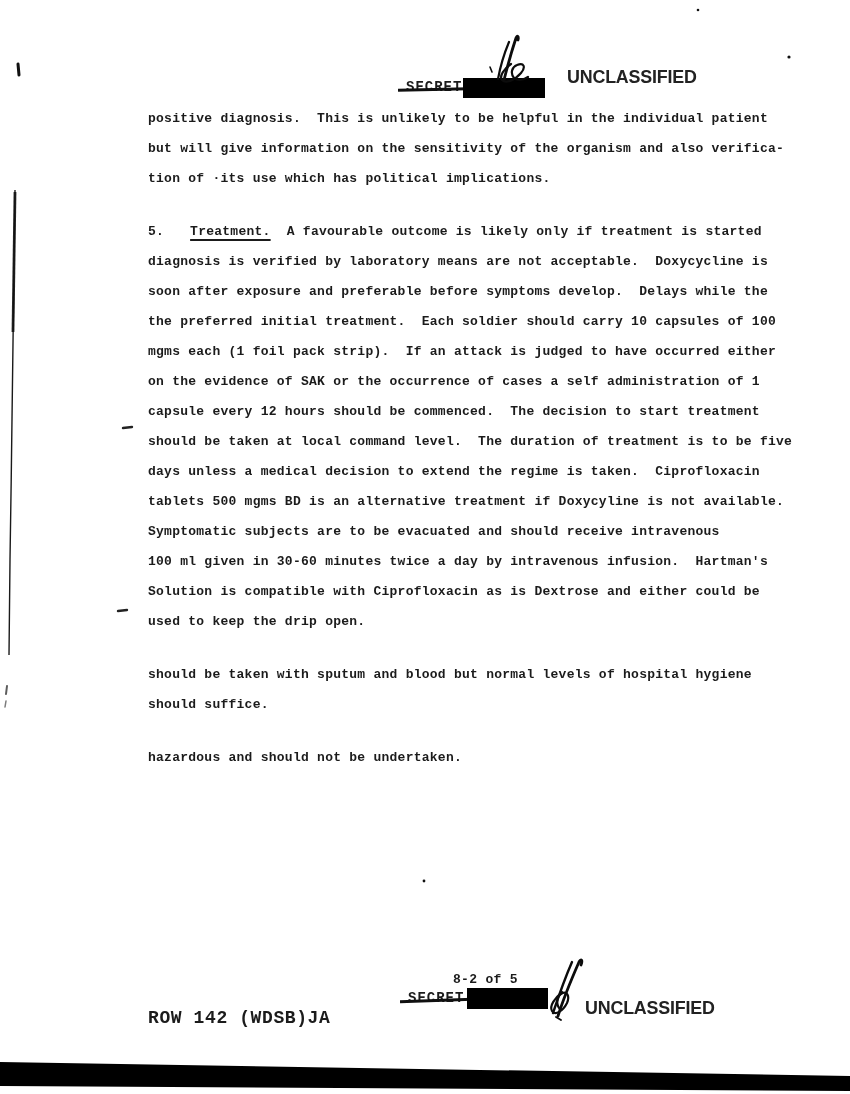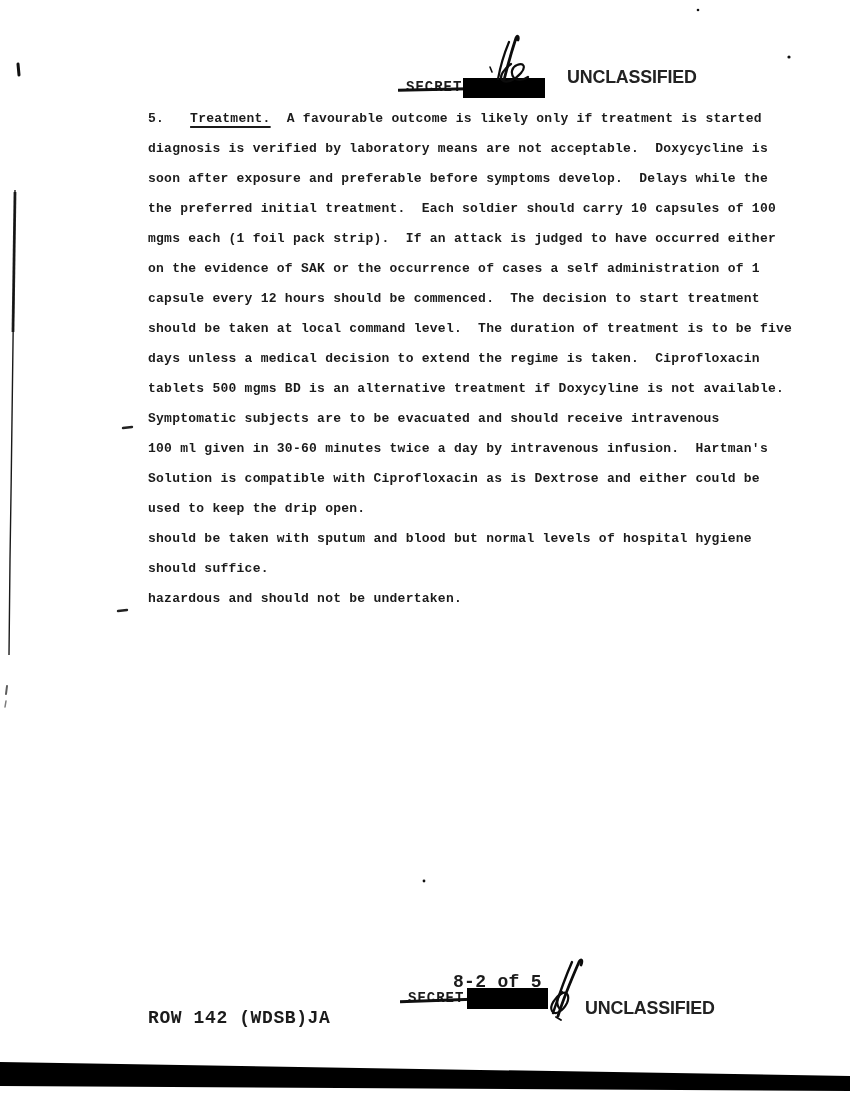--- a/index.html
+++ b/index.html
@@ -20,61 +20,66 @@
     font-weight:700;
     color:#1b1b1b;
   }
 
   
   .doc-body {
     position:absolute; left:148px; top:104px; width:690px;
     font-size:13px; line-height:30px; letter-spacing:0.25px;
     font-weight:700; color:#1b1b1b;
   }
-  .para:not(:first-child) { }
+  .para:not(:first-child) { margin-top:23px; }
   .tline { white-space:pre; }
   .pnum { margin-right:26px; }
   .phead {
     text-decoration:underline;
     text-underline-offset:3.5px;
     text-decoration-thickness:1.5px;
   }
 
   
   .h-secret  { left:406px; top:79px;  font-size:14px; letter-spacing:1px; }
   .h-strike  { left:398px; top:88px;  width:70px; height:3px; background:#101010; transform:rotate(-1.2deg); }
   .h-bar     { left:463px; top:78px;  width:82px; height:20px; background:#000; }
   .h-unclass { left:567px; top:66px; }
   .unclass {
     font-family:"Liberation Sans","DejaVu Sans",sans-serif;
     font-weight:700; font-size:19px; letter-spacing:-0.2px; color:#222;
     transform:scaleX(0.94); transform-origin:left center;
   }
 
   
-  .f-page    { left:453px; top:972px;  font-size:18px; letter-spacing:0.3px; }
+  .f-page    { left:453px; top:972px;  font-size:13px; letter-spacing:0.3px; }
   .f-secret  { left:408px; top:990px;  font-size:14px; letter-spacing:1px; }
   .f-strike  { left:400px; top:999px;  width:72px; height:3px; background:#101010; transform:rotate(-1.8deg); }
   .f-bar     { left:467px; top:988px;  width:81px; height:21px; background:#000; }
   .f-unclass { left:585px; top:997px; }
   .f-ref     { left:148px; top:1008px; font-size:18px; letter-spacing:0.6px; }
 
   .artifacts { position:absolute; inset:0; pointer-events:none; }
 </style>
 </head>
 <body>
 
 <div class="page">
 
   <div class="abs mono h-secret">SECRET</div>
   <div class="abs h-strike"></div>
   <div class="abs h-bar"></div>
   <div class="abs h-unclass unclass">UNCLASSIFIED</div>
 
   <main class="doc-body" id="doc-body">
+      <div class="para">
+        <div class="tline">positive diagnosis.  This is unlikely to be helpful in the individual patient</div>
+        <div class="tline">but will give information on the sensitivity of the organism and also verifica-</div>
+        <div class="tline">tion of ·its use which has political implications.</div>
+      </div>
       <div class="para">
         <div class="tline"><span class="pnum">5.</span><span class="phead">Treatment.</span><span>  A favourable outcome is likely only if treatment is started</span></div>
         <div class="tline">diagnosis is verified by laboratory means are not acceptable.  Doxycycline is</div>
         <div class="tline">soon after exposure and preferable before symptoms develop.  Delays while the</div>
         <div class="tline">the preferred initial treatment.  Each soldier should carry 10 capsules of 100</div>
         <div class="tline">mgms each (1 foil pack strip).  If an attack is judged to have occurred either</div>
         <div class="tline">on the evidence of SAK or the occurrence of cases a self administration of 1</div>
         <div class="tline">capsule every 12 hours should be commenced.  The decision to start treatment</div>
         <div class="tline">should be taken at local command level.  The duration of treatment is to be five</div>
         <div class="tline">days unless a medical decision to extend the regime is taken.  Ciprofloxacin</div>

